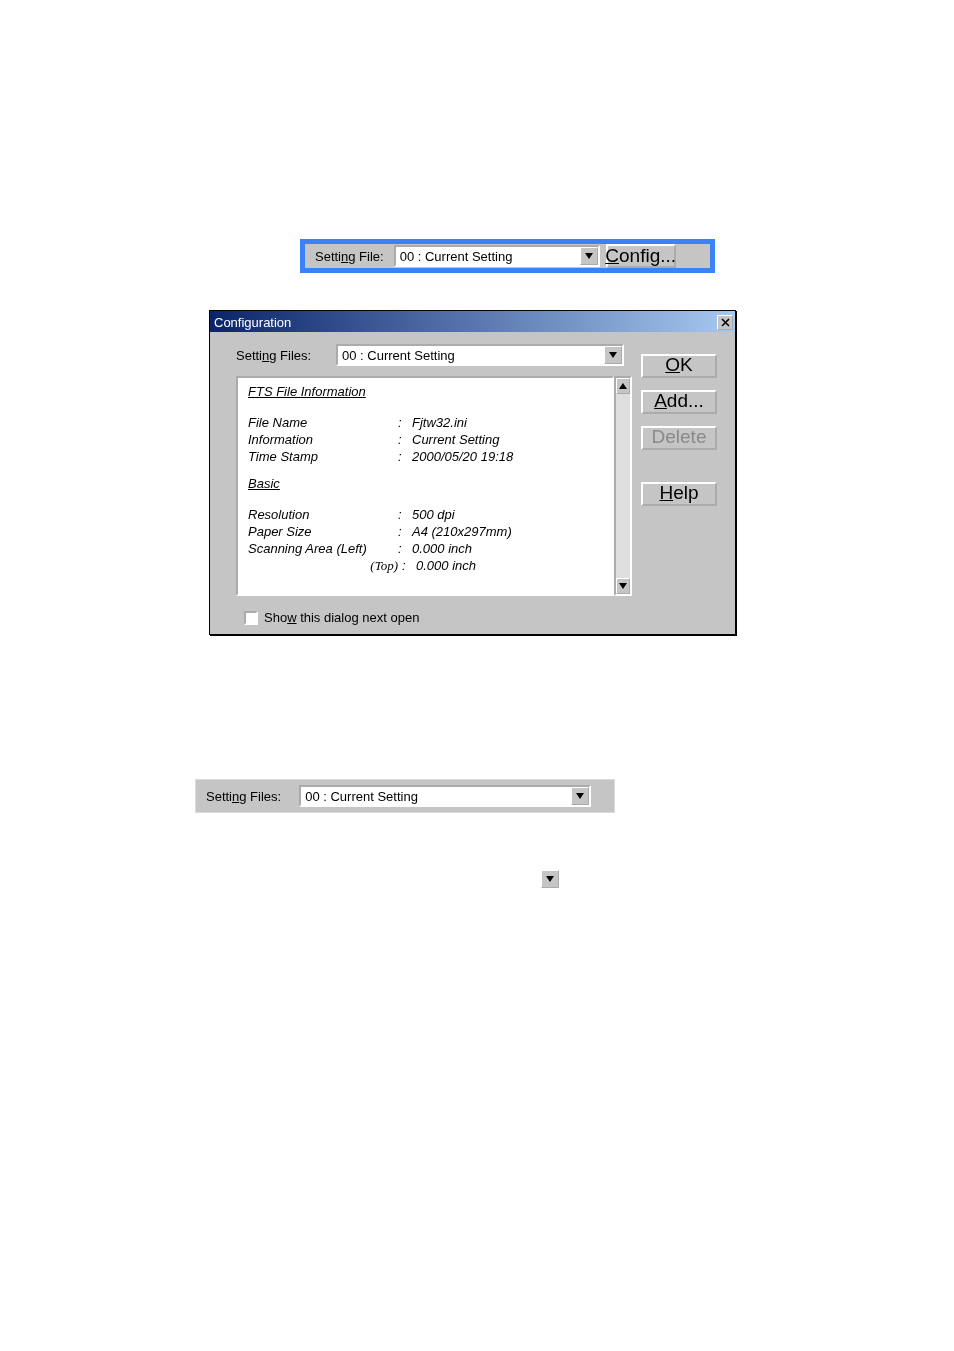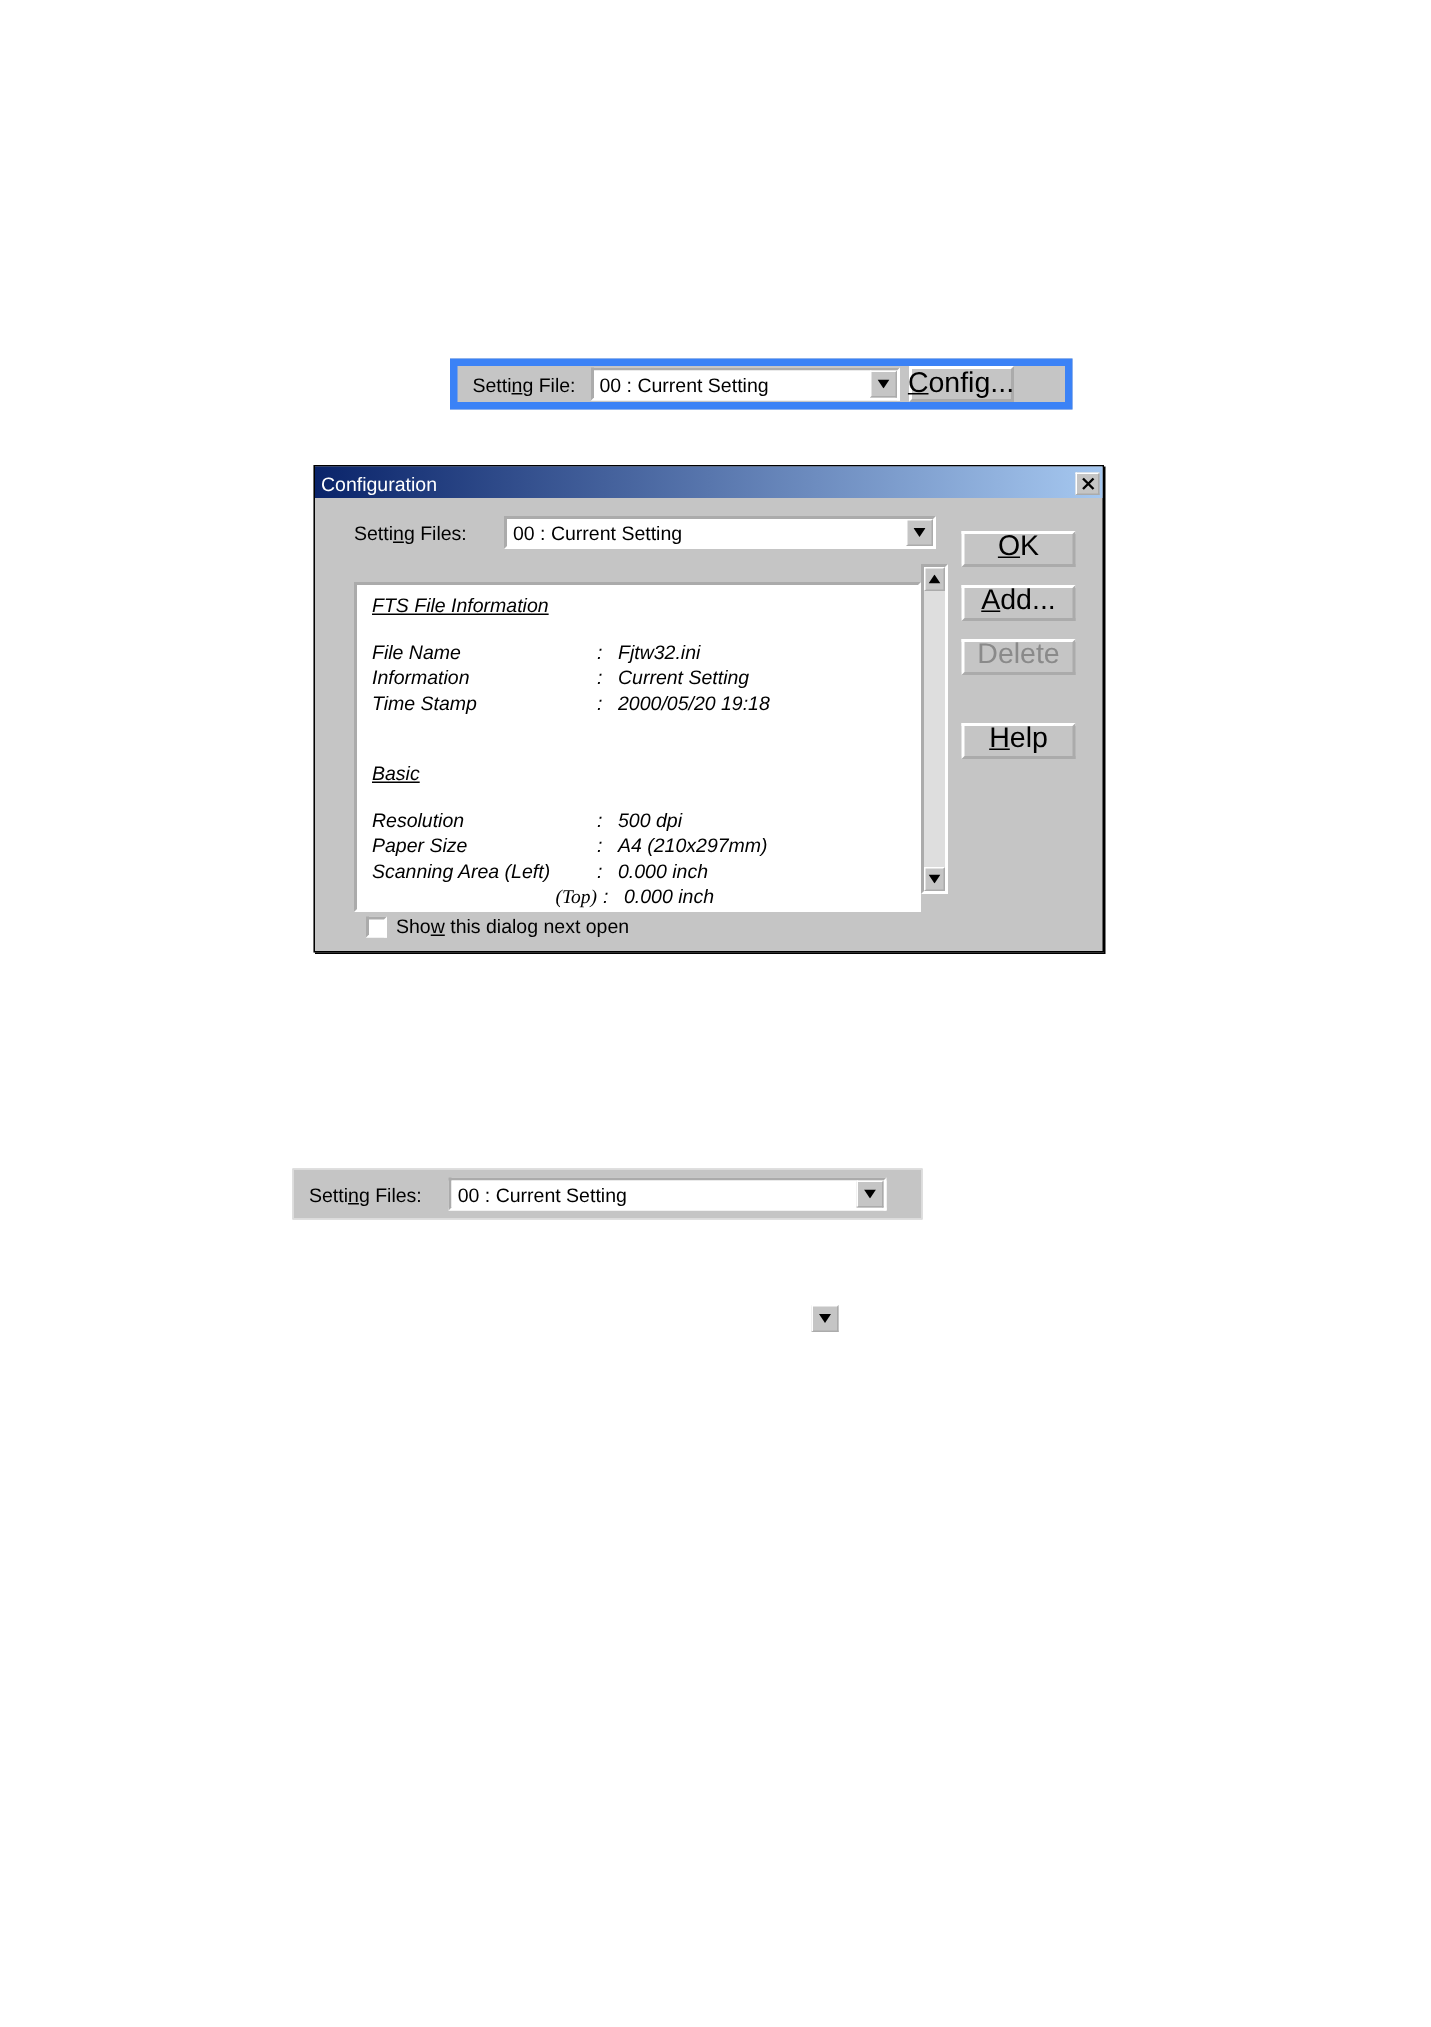--- a/index.html
+++ b/index.html
@@ -47,41 +47,41 @@
   .titlebar .close {
     width:16px; height:15px; background:#c5c5c5; border:1px outset #fff; box-sizing:border-box;
     display:flex; align-items:center; justify-content:center; color:#000; font-weight:bold; font-size:11px;
   }
   .dialog-body { position:relative; height:calc(100% - 20px); }
   .dlg-label { position:absolute; left:26px; top:16px; font-size:13px; }
   .dlg-combo { position:absolute; left:126px; top:12px; }
   .dlg-combo input { width:258px; }
 
   .info-area {
-    position:absolute; left:26px; top:56px; width:378px; height:220px;
+    position:absolute; left:26px; top:44px; width:378px; height:220px;
     background:#fff; border:2px inset #fff; box-sizing:border-box; overflow:hidden;
     padding:4px 10px;
   }
   .info-scroll {
     position:absolute; left:404px; top:44px; width:18px; height:220px;
     background:#dedede; border:2px inset #fff; box-sizing:border-box;
     display:flex; flex-direction:column; justify-content:space-between;
   }
   .info-scroll .sbtn {
     width:14px; height:16px; background:#c5c5c5; border:1px outset #fff; box-sizing:border-box;
     display:flex; align-items:center; justify-content:center;
   }
   .info-scroll svg { width:8px; height:6px; }
 
   .info-area .heading { font-style:italic; text-decoration:underline; margin:2px 0 6px 0; }
   .info-area .row { display:flex; font-style:italic; margin:2px 0; }
   .info-area .row .k { width:150px; }
   .info-area .row .c { width:14px; }
   .info-area .row .v { flex:1; }
-  .info-area .h2 { margin-top:32px; }
+  .info-area .h2 { margin-top:12px; }
   .info-area .indent-r { display:flex; font-style:italic; margin:2px 0; }
   .info-area .indent-r .k2 { width:150px; text-align:right; padding-right:4px;font-family:Liberation Serif, serif; }
   .info-area .indent-r .c { width:14px; }
   .info-area .indent-r .v { flex:1; }
 
   .btn-col { position:absolute; right:18px; top:22px; width:76px; display:flex; flex-direction:column; gap:12px; }
   .btn-col .btn { width:76px; justify-content:center;align-items:flex-end; }
   .btn.disabled { color:#8a8a8a; }
   .btn-col .gap { height:8px; }
 

